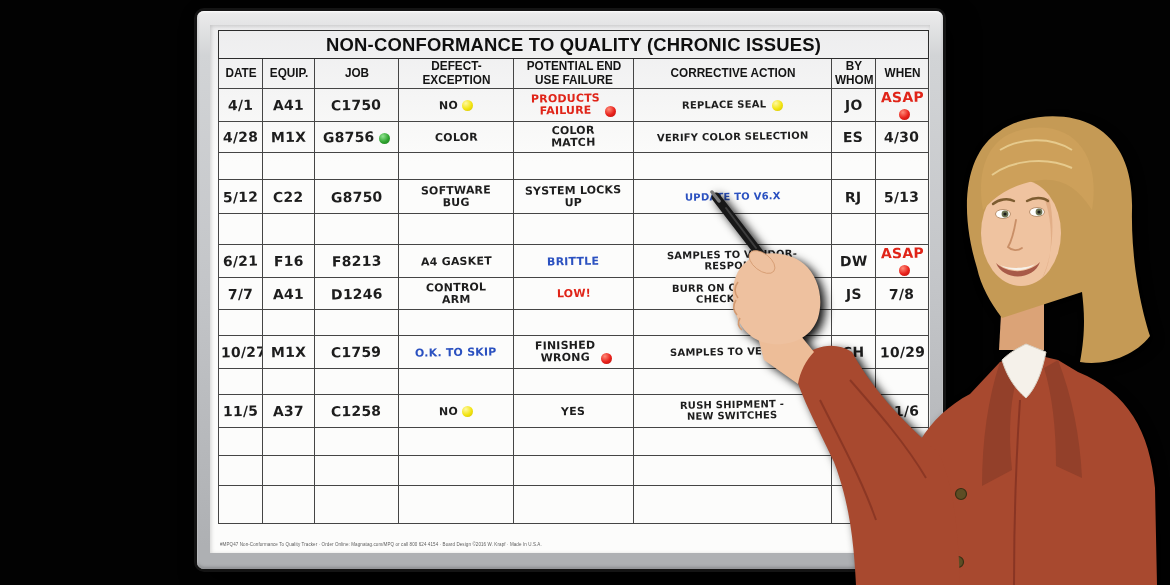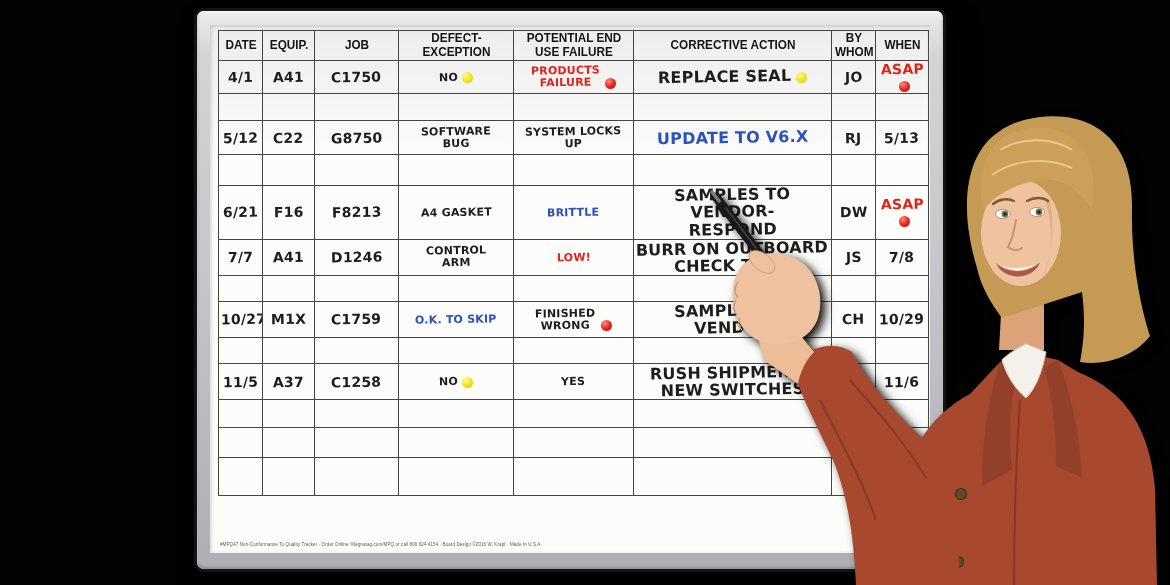--- a/index.html
+++ b/index.html
@@ -18,21 +18,21 @@
              width:710px;}
   table.grid th,table.grid td{border:1px solid #454545;padding:0 2px;text-align:center;
              vertical-align:middle;overflow:hidden;}
   tr.title-row th{height:27px;border:1.5px solid #2c2c2c;}
   .title{font-size:19px;font-weight:bold;color:#0f0f0f;letter-spacing:.2px;
          transform:scaleX(.97);white-space:nowrap;}
   tr.header-row th{height:29px;font-size:12px;font-weight:bold;color:#141414;
          line-height:1.12;white-space:pre-line;transform:scaleX(.98);}
   td{font-size:14px;}
   td:nth-child(4),td:nth-child(5){font-size:11px;}
-  td:nth-child(6){font-size:16px;}
+  td:nth-child(6){font-size:10px;}
   .hw{display:inline-block;font-family:"DejaVu Sans",sans-serif;font-weight:bold;
       color:#1d1d1d;white-space:pre-line;line-height:1.08;transform:rotate(-1deg);
       letter-spacing:.2px;}
   .c-red{color:#e02418;}
   .c-blue{color:#2b51c0;}
   .dot{display:inline-block;width:11px;height:11px;border-radius:50%;margin-left:5px;
        vertical-align:middle;}
   .dot.yellow{background:radial-gradient(circle at 35% 30%,#fff8a0,#f2e410 55%,#cdbb06);}
   .dot.red{background:radial-gradient(circle at 35% 30%,#ff8a78,#e8201a 55%,#b01410);}
   .dot.green{background:radial-gradient(circle at 35% 30%,#8fe48f,#2fa32f 55%,#1d7a1f);}
@@ -55,20 +55,25 @@
             <col style="width:44px">
               <col style="width:52px">
               <col style="width:84px">
             <col style="width:115px">
               <col style="width:120px">
               <col style="width:198px">
             <col style="width:44px">
               <col style="width:53px">
           </colgroup>
           <thead>
+            <tr class="title-row">
+              <th colspan="8">
+                  <div class="title">NON-CONFORMANCE TO QUALITY (CHRONIC ISSUES)</div>
+                </th>
+            </tr>
             <tr class="header-row">
                 <th>DATE</th>
                 <th>EQUIP.</th>
                 <th>JOB</th>
                 <th>DEFECT-
 EXCEPTION</th>
                 <th>POTENTIAL END
 USE FAILURE</th>
                 <th>CORRECTIVE ACTION</th>
                 <th>BY
@@ -81,20 +86,31 @@
                 <td><span class="hw">4/1</span></td>
                 <td><span class="hw">A41</span></td>
                 <td><span class="hw">C1750</span></td>
                 <td><span class="hw">NO</span><i class="dot yellow"></i></td>
                 <td><span class="hw c-red">PRODUCTS
 FAILURE</span><i class="dot red"></i></td>
                 <td><span class="hw">REPLACE SEAL</span><i class="dot yellow"></i></td>
                 <td><span class="hw">JO</span></td>
                 <td><span class="hw c-red">ASAP</span><i class="dot red"></i></td>
               </tr>
+              <tr style="height: 31px;">
+                <td><span class="hw">4/28</span></td>
+                <td><span class="hw">M1X</span></td>
+                <td><span class="hw">G8756</span><i class="dot green"></i></td>
+                <td><span class="hw">COLOR</span></td>
+                <td><span class="hw">COLOR
+MATCH</span></td>
+                <td><span class="hw">VERIFY COLOR SELECTION</span></td>
+                <td><span class="hw">ES</span></td>
+                <td><span class="hw">4/30</span></td>
+              </tr>
               <tr style="height: 27px;">
                 <td></td>
                 <td></td>
                 <td></td>
                 <td></td>
                 <td></td>
                 <td></td>
                 <td></td>
                 <td></td>
               </tr>

